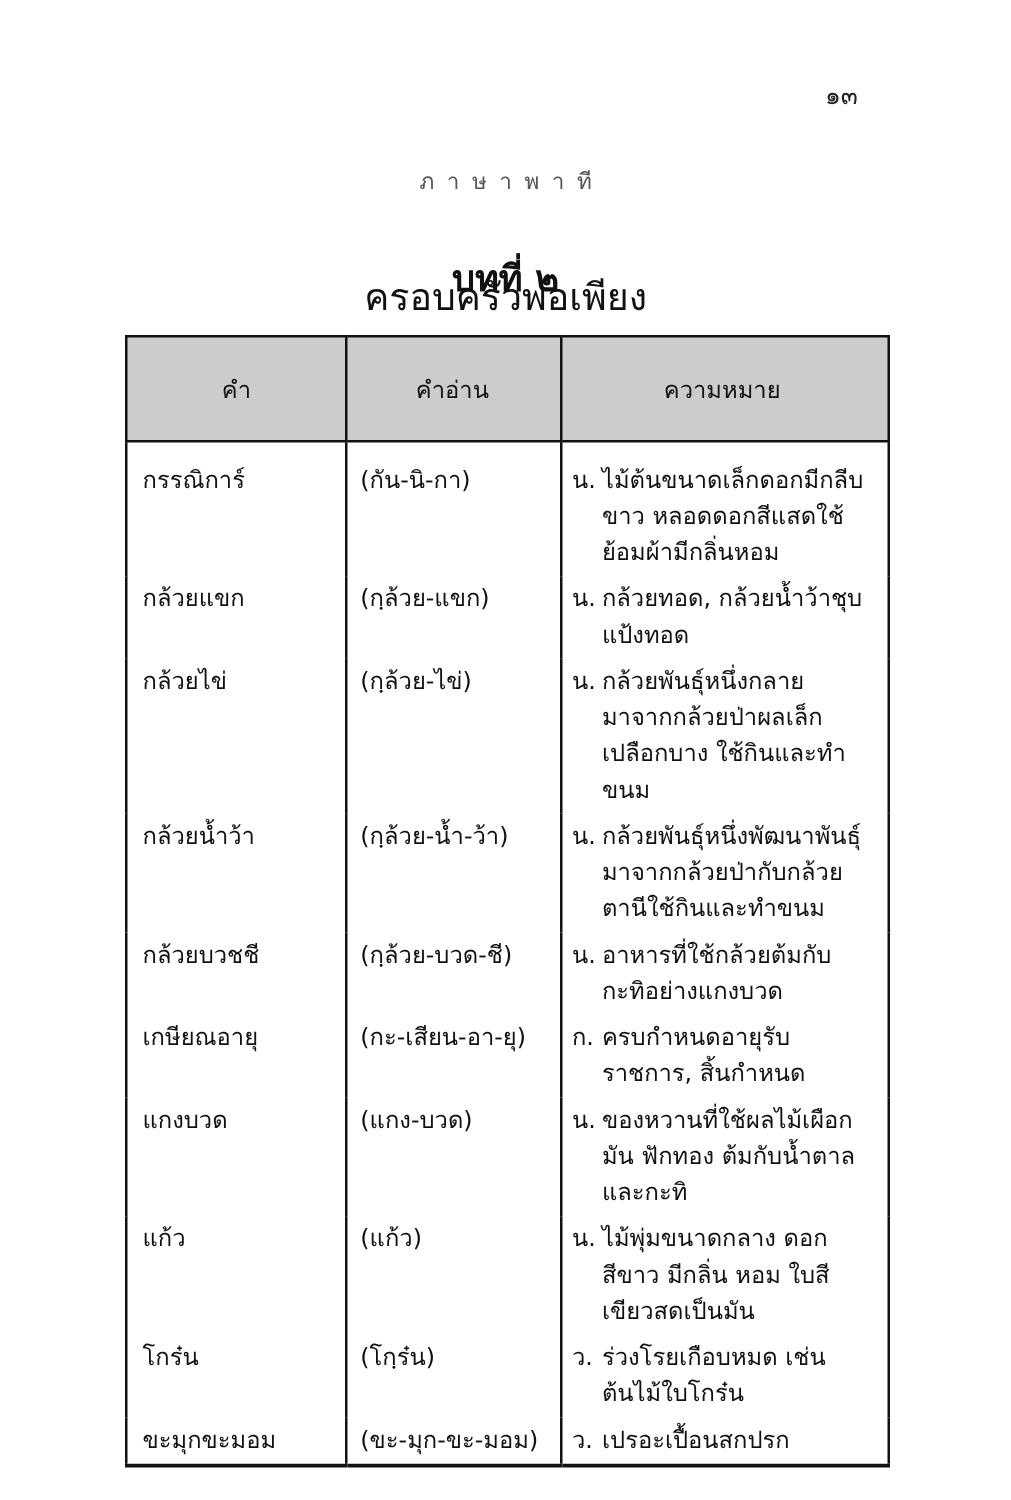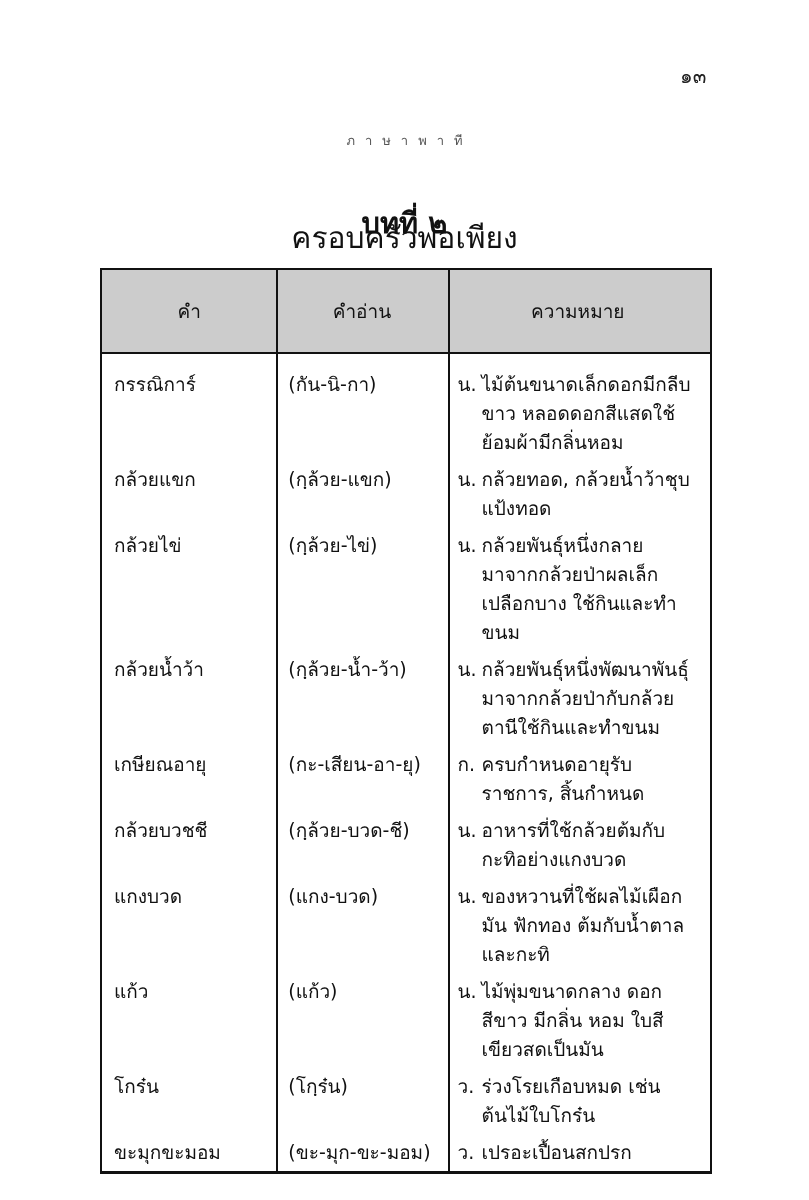--- a/index.html
+++ b/index.html
@@ -1,20 +1,20 @@
 <!DOCTYPE html>
 <html><head>
 <meta charset="utf-8">
 <style>
   html, body { margin: 0; padding: 0; background: #ffffff; }
   body { width: 809px; height: 1200px; position: relative; overflow: hidden;
          font-family: "DejaVu Sans", "Liberation Sans", sans-serif; color: #111; }
-  .page-number { position: absolute; top: 60px; left: 680px; font-size: 20px; color: #222; }
+  .page-number { position: absolute; top: 60px; left: 660px; font-size: 20px; color: #222; }
   .subject { position: absolute; top: 130px; left: 0; width: 809px; text-align: center;
-             font-size: 13px; letter-spacing: 10px; color: #555; padding-left: 10px; box-sizing: border-box; }
+             font-size: 18px; letter-spacing: 10px; color: #555; padding-left: 10px; box-sizing: border-box; }
   .chapter { position: absolute; top: 160px; left: 0; width: 809px; text-align: center;
              font-size: 29px; font-weight: bold; color: #111; margin-top: 40px; }
   .title { position: absolute; top: 214px; left: 0; width: 809px; text-align: center;
            font-size: 30px; color: #111; }
   .vocab-table { position: absolute; top: 268px; left: 100px; width: 612px;
                  border-collapse: collapse; font-size: 19px; }
   .vocab-table th { background: #cccccc; height: 58px; font-weight: normal; font-size: 19px;
                     border: 2px solid #111; text-align: center; vertical-align: middle; padding: 12px; }
   .vocab-table td { border-left: 2px solid #111; border-right: 2px solid #111;
                     vertical-align: top; padding: 4px 12px 4px 12px; line-height: 29px; }
@@ -95,41 +95,41 @@
             <span class="pos">น.</span>
             <div class="def">
               <span>กล้วยพันธุ์หนึ่งพัฒนาพันธุ์</span>
               <span>มาจากกล้วยป่ากับกล้วย</span>
               <span>ตานีใช้กินและทำขนม</span>
             </div>
           </div>
         </td>
       </tr>
       <tr>
+        <td class="col-word">กล้วยบวชชี</td>
+        <td class="col-read">(กฺล้วย-บวด-ชี)</td>
+        <td class="col-mean">
+          <div class="meaning">
+            <span class="pos">น.</span>
+            <div class="def">
+              <span>อาหารที่ใช้กล้วยต้มกับ</span>
+              <span>กะทิอย่างแกงบวด</span>
+            </div>
+          </div>
+        </td>
+      </tr>
+      <tr>
         <td class="col-word">เกษียณอายุ</td>
         <td class="col-read">(กะ-เสียน-อา-ยุ)</td>
         <td class="col-mean">
           <div class="meaning">
             <span class="pos">ก.</span>
             <div class="def">
               <span>ครบกำหนดอายุรับ</span>
               <span>ราชการ, สิ้นกำหนด</span>
-            </div>
-          </div>
-        </td>
-      </tr>
-      <tr>
-        <td class="col-word">กล้วยบวชชี</td>
-        <td class="col-read">(กฺล้วย-บวด-ชี)</td>
-        <td class="col-mean">
-          <div class="meaning">
-            <span class="pos">น.</span>
-            <div class="def">
-              <span>อาหารที่ใช้กล้วยต้มกับ</span>
-              <span>กะทิอย่างแกงบวด</span>
             </div>
           </div>
         </td>
       </tr>
       <tr>
         <td class="col-word">แกงบวด</td>
         <td class="col-read">(แกง-บวด)</td>
         <td class="col-mean">
           <div class="meaning">
             <span class="pos">น.</span>

